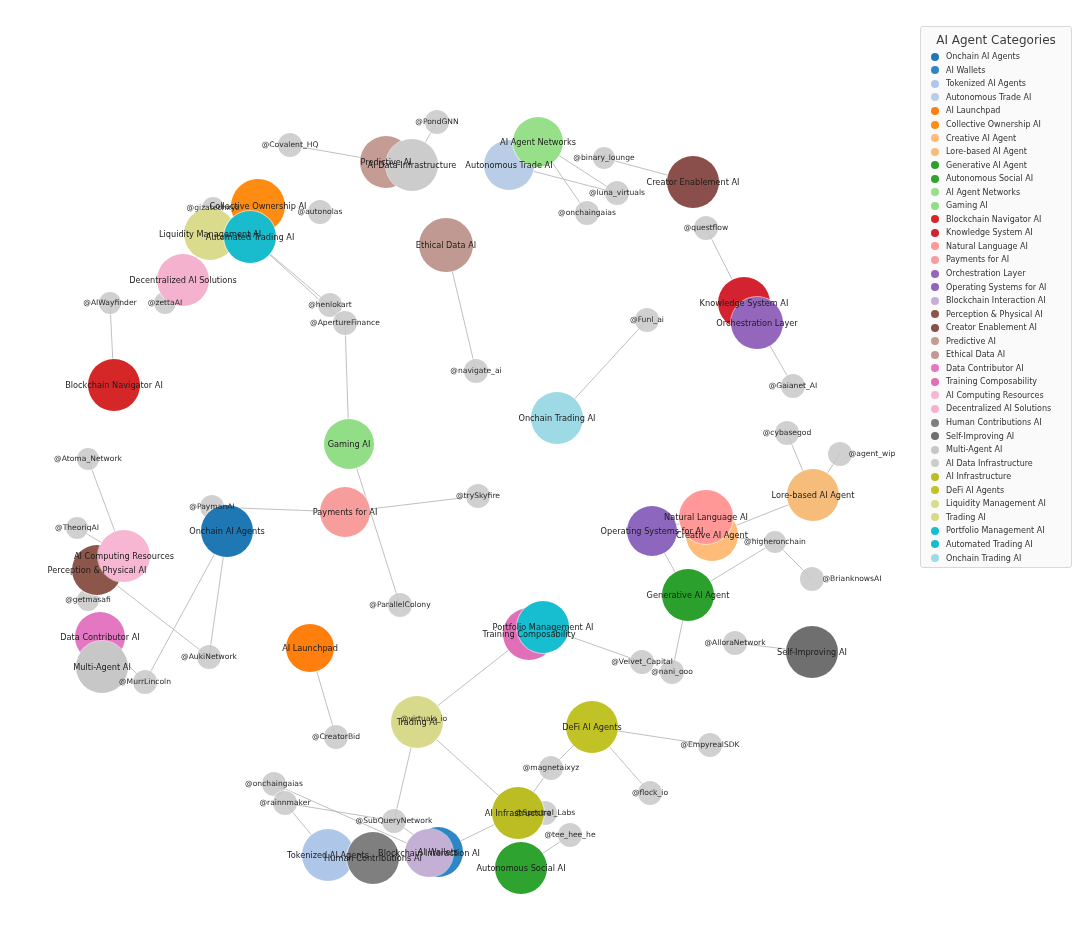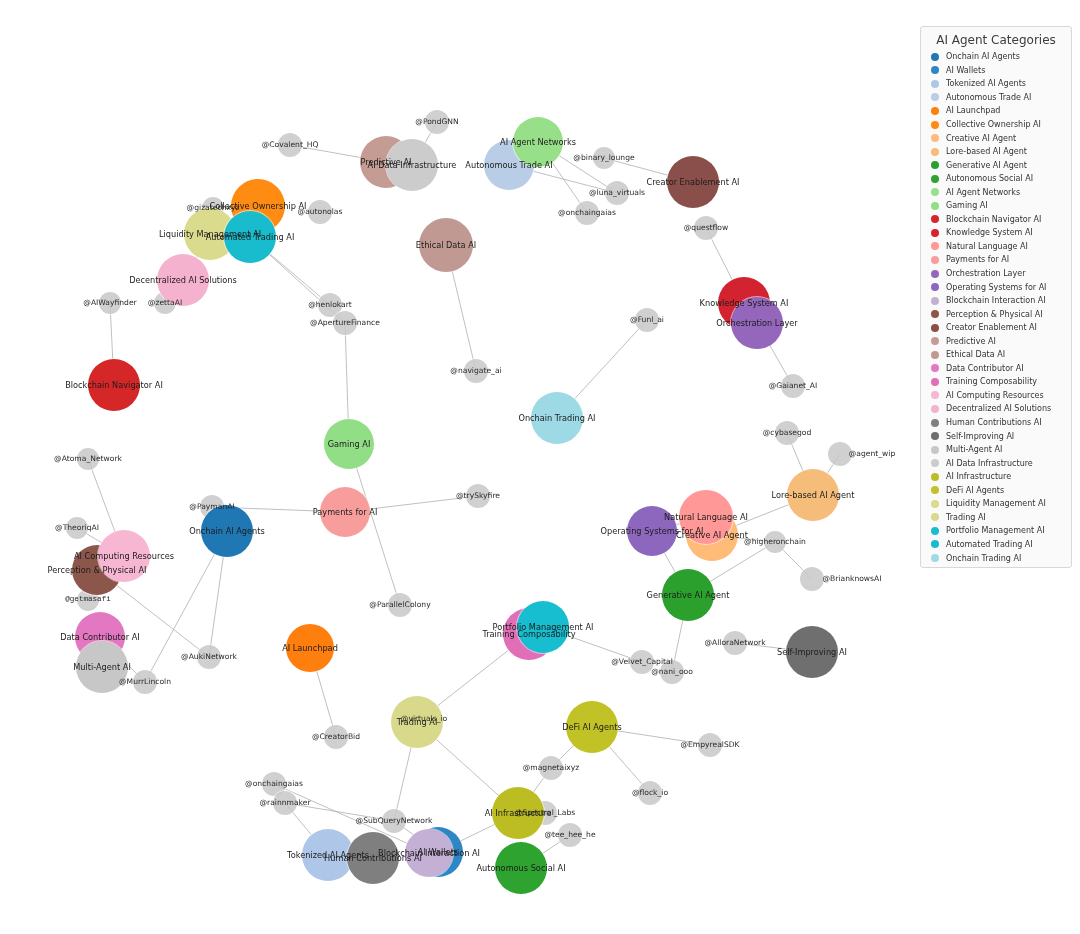--- a/index.html
+++ b/index.html
@@ -182,21 +182,21 @@
         <div class="nlabel hlabel" style="left: 793px; top: 364px;">@Gaianet_AI</div>
         <div class="nlabel hlabel" style="left: 787px; top: 411px;">@cybasegod</div>
         <div class="nlabel hlabel" style="left: 840px; top: 432px; margin-left: 32px;">@agent_wip</div>
         <div class="nlabel hlabel" style="left: 775px; top: 520px;">@higheronchain</div>
         <div class="nlabel hlabel" style="left: 812px; top: 557px; margin-left: 40px;">@BrianknowsAI</div>
         <div class="nlabel hlabel" style="left: 735px; top: 621px;">@AlloraNetwork</div>
         <div class="nlabel hlabel" style="left: 642px; top: 640px;">@Velvet_Capital</div>
         <div class="nlabel hlabel" style="left: 672px; top: 650px;">@nani_ooo</div>
         <div class="nlabel hlabel" style="left: 88px; top: 437px;">@Atoma_Network</div>
         <div class="nlabel hlabel" style="left: 77px; top: 506px;">@TheoriqAI</div>
-        <div class="nlabel hlabel" style="left: 88px; top: 578px; font-family: Liberation Mono, monospace;">@getmasafi</div>
+        <div class="nlabel hlabel" style="left: 88px; top: 578px;">@getmasafi</div>
         <div class="nlabel hlabel" style="left: 209px; top: 635px;">@AukiNetwork</div>
         <div class="nlabel hlabel" style="left: 145px; top: 660px;">@MurrLincoln</div>
         <div class="nlabel hlabel" style="left: 212px; top: 485px;">@PaymanAI</div>
         <div class="nlabel hlabel" style="left: 478px; top: 474px;">@trySkyfire</div>
         <div class="nlabel hlabel" style="left: 400px; top: 583px;">@ParallelColony</div>
         <div class="nlabel hlabel" style="left: 336px; top: 715px;">@CreatorBid</div>
         <div class="nlabel hlabel" style="left: 424px; top: 697px;">@virtuals_io</div>
         <div class="nlabel hlabel" style="left: 274px; top: 762px;">@onchaingaias</div>
         <div class="nlabel hlabel" style="left: 285px; top: 781px;">@rainnmaker</div>
         <div class="nlabel hlabel" style="left: 394px; top: 799px;">@SubQueryNetwork</div>

